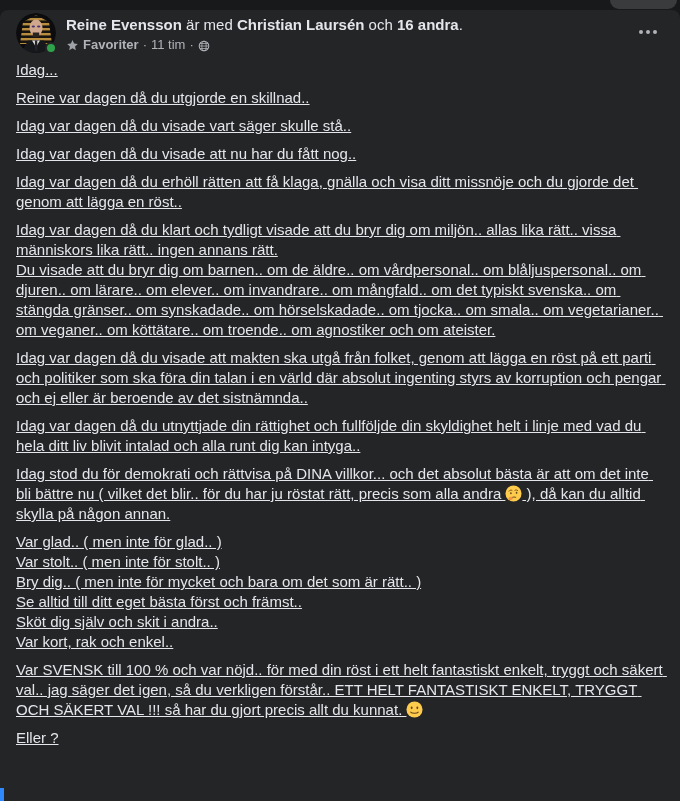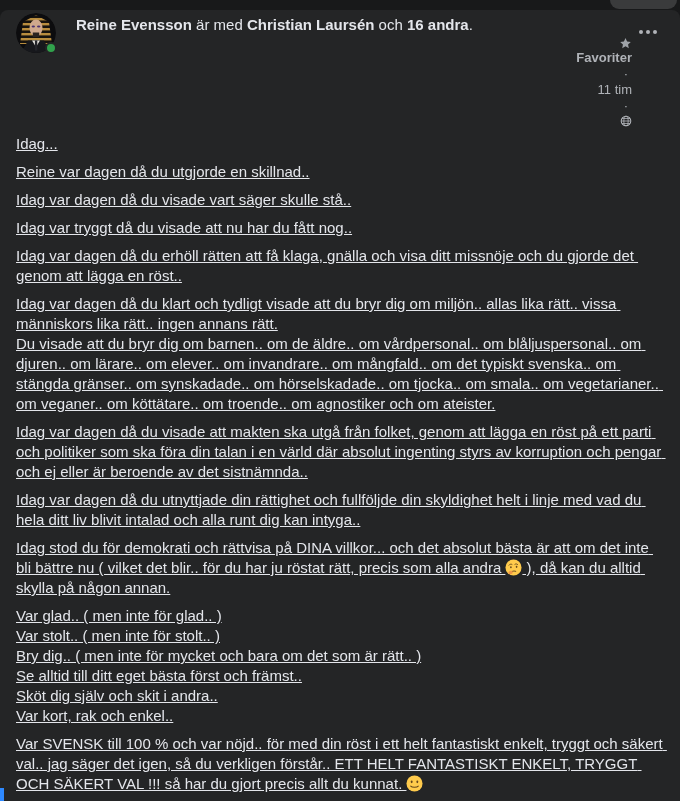--- a/index.html
+++ b/index.html
@@ -41,37 +41,36 @@
   .avatar-wrap svg { display: block; border-radius: 50%; }
   .online-dot {
     position: absolute;
     right: -1px; bottom: -1px;
     width: 12px; height: 12px;
     background: #31a24c;
     border: 2px solid #242526;
     border-radius: 50%;
   }
 
-  .header-text { margin-left: 20px; flex: 1; min-width: 0; }
+  .header-text { margin-left: 10px; flex: 1; min-width: 0; }
   .byline {
     font-size: 15px;
     line-height: 19px;
     color: #e4e6eb;
     white-space: pre-wrap;
     padding-top: 2px;
   }
   .byline .name { font-weight: bold; cursor: pointer; }
   .meta {
     display: flex;
-    align-items: flex-end;
+    align-items: center;
     margin-top: 3px;
     font-size: 13px;
     line-height: 16px;
     color: #b0b3b8;
-    flex-direction: column;
   }
   .meta .badge { font-weight: bold; margin-left: 4px; }
   .meta .sep { margin: 0 4px; }
   .meta .time { cursor: pointer; }
   .meta svg { display: block; }
   .meta .globe { margin-top: 1px; }
 
   .more-btn {
     flex: none;
     width: 32px; height: 32px;
@@ -174,21 +173,21 @@
         <span class="dot"></span>
         <span class="dot"></span>
       </div>
 
     </div>
 
     <div class="post-body">
       <p>Idag...</p>
       <p>Reine var dagen då du utgjorde en skillnad..</p>
       <p>Idag var dagen då du visade vart säger skulle stå..</p>
-      <p>Idag var tryggt då du visade att nu har du fått nog..</p>
+      <p>Idag var dagen då du visade att nu har du fått nog..</p>
       <p>Idag var dagen då du erhöll rätten att få klaga, gnälla och visa ditt missnöje och du gjorde det genom att lägga en röst..</p>
       <p>Idag var dagen då du klart och tydligt visade att du bryr dig om miljön.. allas lika rätt.. vissa människors lika rätt.. ingen annans rätt.
 Du visade att du bryr dig om barnen.. om de äldre.. om vårdpersonal.. om blåljuspersonal.. om djuren.. om lärare.. om elever.. om invandrare.. om mångfald.. om det typiskt svenska.. om stängda gränser.. om synskadade.. om hörselskadade.. om tjocka.. om smala.. om vegetarianer.. om veganer.. om köttätare.. om troende.. om agnostiker och om ateister.</p>
       <p>Idag var dagen då du visade att makten ska utgå från folket, genom att lägga en röst på ett parti och politiker som ska föra din talan i en värld där absolut ingenting styrs av korruption och pengar och ej eller är beroende av det sistnämnda..</p>
       <p>Idag var dagen då du utnyttjade din rättighet och fullföljde din skyldighet helt i linje med vad du hela ditt liv blivit intalad och alla runt dig kan intyga..</p>
       <p><span>Idag stod du för demokrati och rättvisa på DINA villkor... och det absolut bästa är att om det inte bli bättre nu ( vilket det blir.. för du har ju röstat rätt, precis som alla andra </span><span class="emoji"><svg viewBox="0 0 36 36">
               <circle cx="18" cy="18" r="17" fill="#ffcb4c"></circle>
               <path d="M8.5 13c1.6-2.1 4.2-2.7 6.2-1.6" stroke="#65471b" stroke-width="2" fill="none" stroke-linecap="round"></path>
               <path d="M21 11.2c1.9-1.4 4.5-1 6 .8" stroke="#65471b" stroke-width="2" fill="none" stroke-linecap="round"></path>
               <ellipse cx="12.5" cy="17.5" rx="1.8" ry="2.3" fill="#65471b"></ellipse>
@@ -201,18 +200,19 @@
 Bry dig.. ( men inte för mycket och bara om det som är rätt.. )
 Se alltid till ditt eget bästa först och främst..
 Sköt dig själv och skit i andra..
 Var kort, rak och enkel..</p>
       <p><span>Var SVENSK till 100 % och var nöjd.. för med din röst i ett helt fantastiskt enkelt, tryggt och säkert val.. jag säger det igen, så du verkligen förstår.. ETT HELT FANTASTISKT ENKELT, TRYGGT OCH SÄKERT VAL !!! så har du gjort precis allt du kunnat. </span><span class="emoji"><svg viewBox="0 0 36 36">
               <circle cx="18" cy="18" r="17" fill="#ffcb4c"></circle>
               <ellipse cx="12" cy="14.5" rx="2" ry="3" fill="#65471b"></ellipse>
               <ellipse cx="24" cy="14.5" rx="2" ry="3" fill="#65471b"></ellipse>
               <path d="M10 23.5c2.6 3.2 13.4 3.2 16 0" stroke="#65471b" stroke-width="2.2" fill="none" stroke-linecap="round"></path>
             </svg></span></p>
+      <p>Eller ?</p>
     </div>
 
     <div class="blue-edge"></div>
 
   </div>
 </div>
 
 </body></html>

